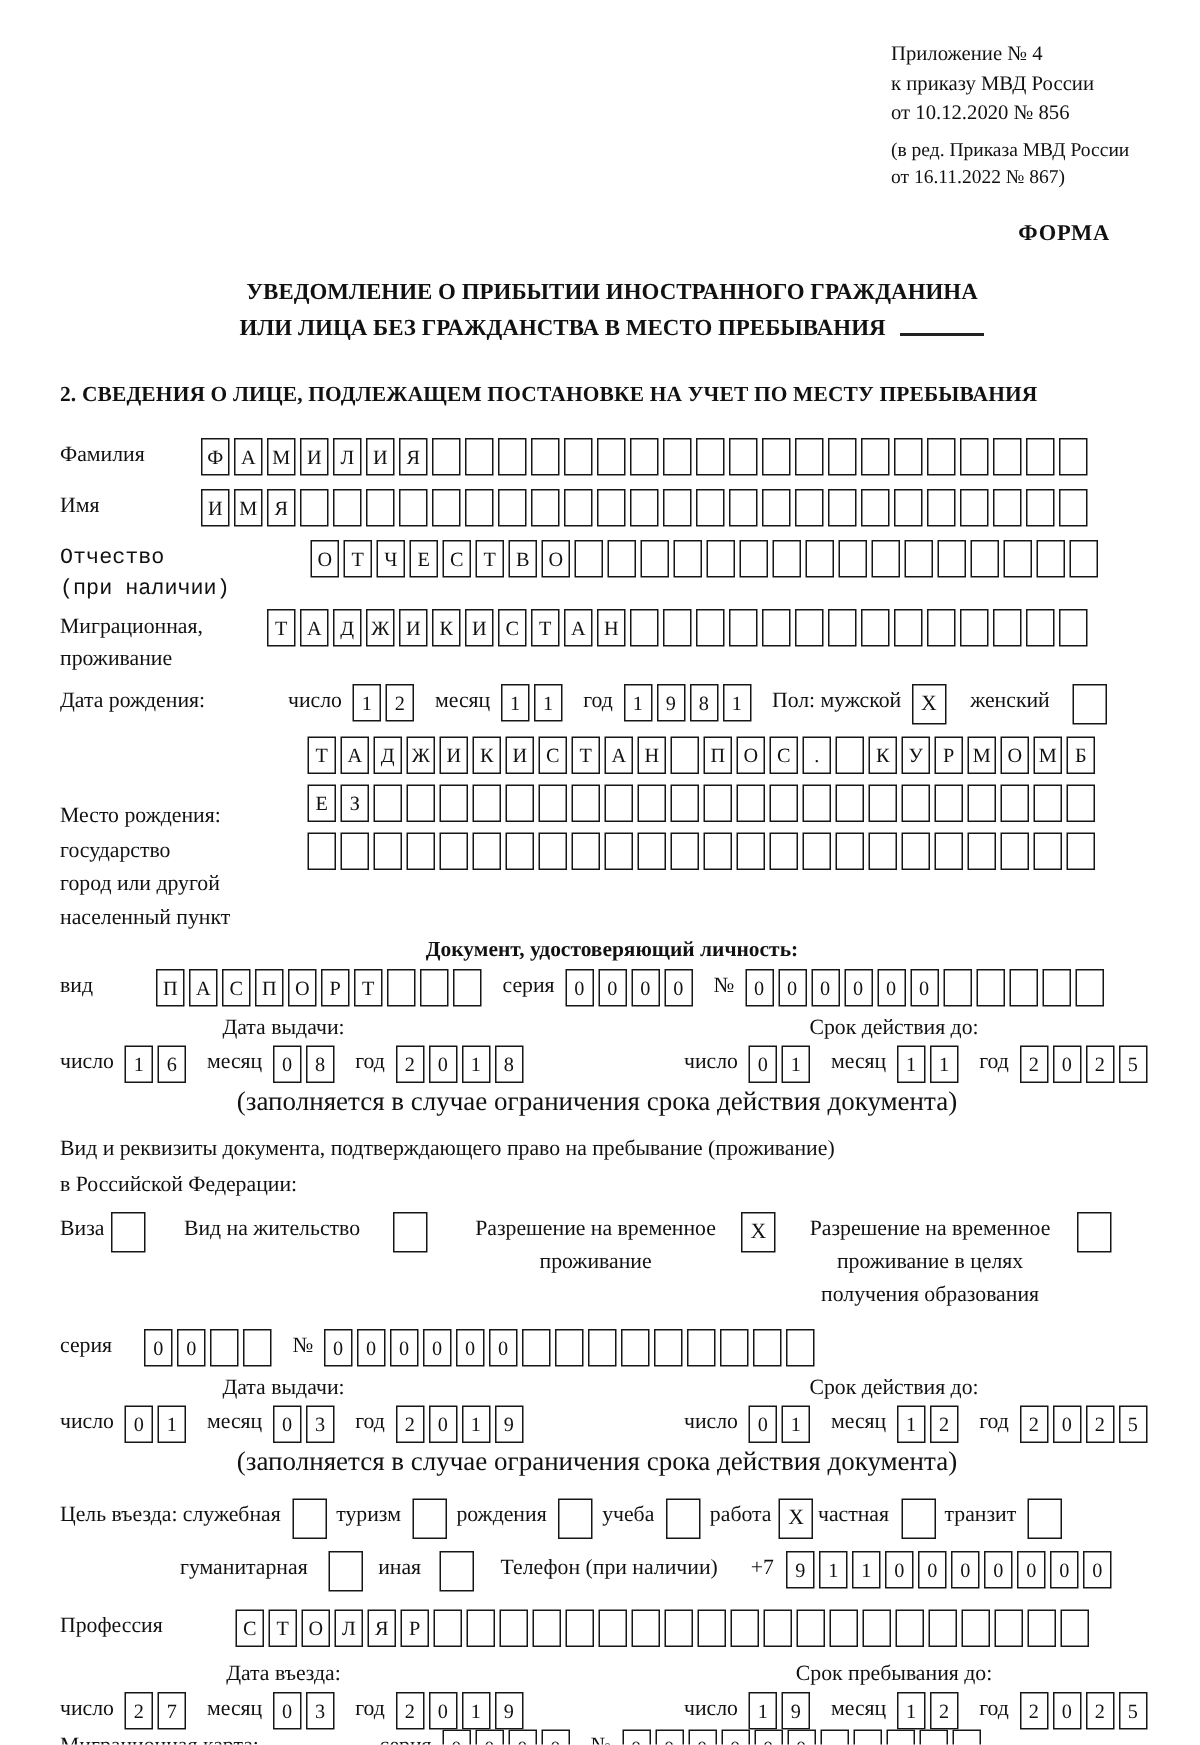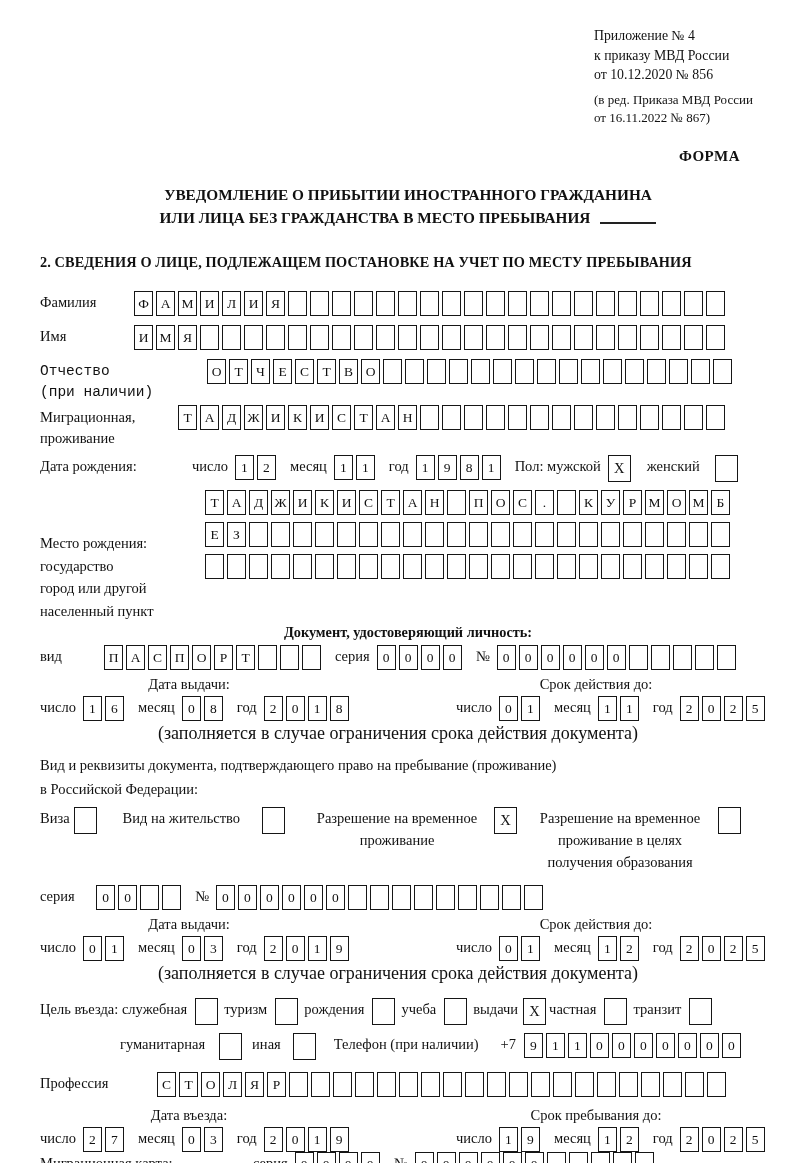--- a/index.html
+++ b/index.html
@@ -518,21 +518,21 @@
 
   <div class="purpose-row">
     <span class="plbl">Цель въезда: служебная</span>
     <span class="cbox"></span>
     <span class="plbl">туризм</span>
     <span class="cbox"></span>
     <span class="plbl">рождения</span>
     <span class="cbox"></span>
     <span class="plbl">учеба</span>
     <span class="cbox"></span>
-    <span class="plbl">выдачи</span>
+    <span class="plbl">работа</span>
     <span class="cbox" style="margin:0 3px 0 5px;">X</span>
     <span class="plbl">частная</span>
     <span class="cbox"></span>
     <span class="plbl">транзит</span>
     <span class="cbox"></span>
   </div>
   <div class="purpose-row purpose2">
     <span class="plbl">гуманитарная</span>
     <span class="cbox" style="margin:0 10px 0 14px;"></span>
     <span class="plbl">иная</span>

